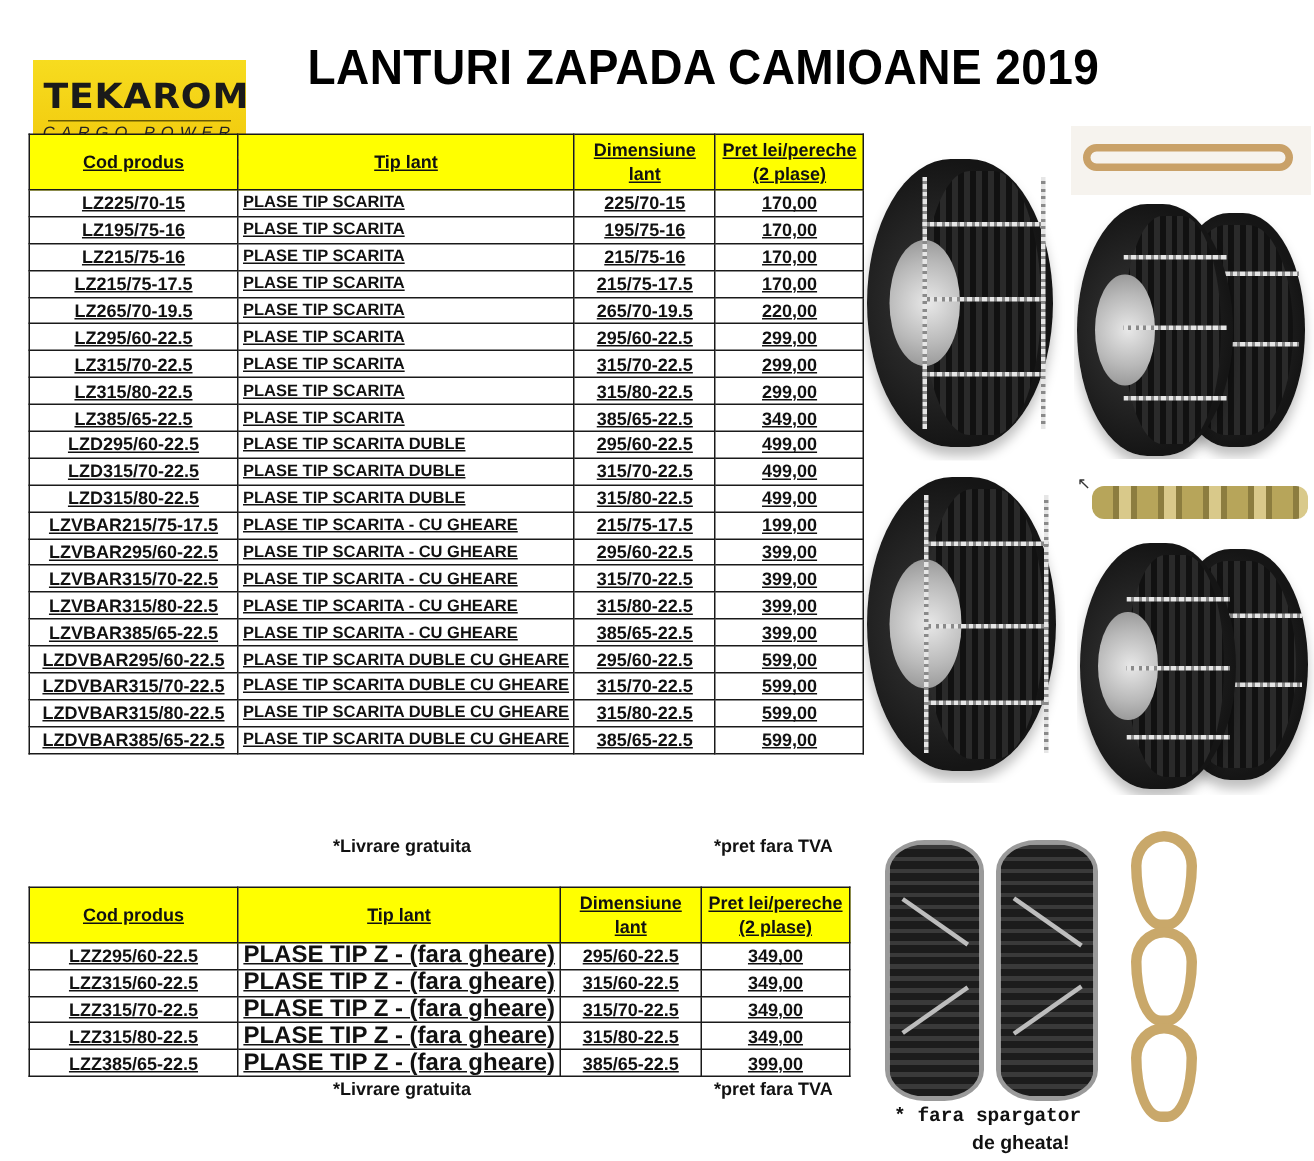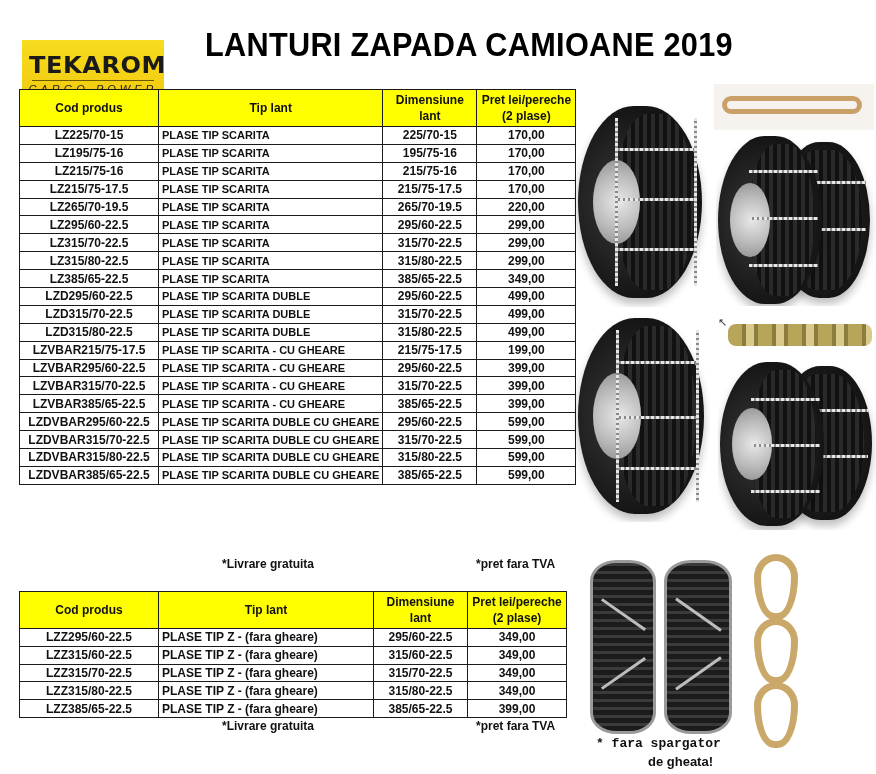--- a/index.html
+++ b/index.html
@@ -5,27 +5,27 @@
   html, body { margin:0; padding:0; background:#fff; }
   body { width:876px; height:774px; position:relative; overflow:hidden; font-family:"Liberation Sans", sans-serif; color:#111; }
   .logo { position:absolute; left:22px; top:4px; width:142px; height:102px;margin-top:36px; }
   .logo-yellow { position:absolute; left:0; top:0; width:142px; height:64px; background:linear-gradient(180deg,#f7dc1f 0%,#f1c90c 100%); }
   .logo-name { position:absolute; left:10px; top:12px; width:122px; text-align:center; font-family:"DejaVu Sans", sans-serif; font-weight:bold; font-size:23px; letter-spacing:0.5px; color:#1a1a1a; transform:scaleX(1.05); }
   .logo-line { position:absolute; left:10px; right:10px; top:40px; height:1px; background:#6b5a00; }
   .logo-sub { position:absolute; left:0; width:142px; top:43px; text-align:center; font-size:11px; font-style:italic; letter-spacing:4px; color:#222; }
   .logo-url { position:absolute; left:0; top:66px; width:142px; height:17px; background:#d946ef; color:#fff; font-size:12px; font-weight:bold; text-align:center; line-height:17px; font-family:"DejaVu Sans", sans-serif; }
   .page-title { position:absolute; left:205px; top:26px; font-family:"Liberation Sans", sans-serif; font-weight:bold; font-size:33px; letter-spacing:0.3px; color:#000; transform:scaleX(0.93); transform-origin:left center; white-space:nowrap; }
 
-  table.price { position:absolute; left:19px; border-collapse:collapse; font-family:"Liberation Sans", sans-serif; font-weight:bold; font-size:11px; color:#111; }
+  table.price { position:absolute; left:19px; border-collapse:collapse; font-family:"Liberation Sans", sans-serif; font-weight:bold; font-size:11px; color:#111;text-decoration:underline; }
   table.price th, table.price td { border:1px solid #1a1a1a; padding:0 3px; white-space:nowrap; }
   table.price th { background:#ffff00; font-size:12px; font-weight:bold; text-align:center; line-height:16px; }
   table.price td { height:16.9px; line-height:16px; }
   .c-code { width:132px; text-align:center; font-size:12px; }
   .c-type { width:208px; text-align:left; }
-  .c-type.center { text-align:left; font-size:12px; }
+  .c-type.center { text-align:right; font-size:16px; }
   .c-dim { width:87px; text-align:center; font-size:12px; }
   .c-price { width:92px; text-align:center; font-size:12px; }
   #t1 { top:89px; }
   #t1 th { height:36px; }
   #t2 { top:591px; }
   #t2 th { height:36px; }
   #t2 td { height:16.8px; }
   .note { position:absolute; font-weight:bold; font-size:12px; color:#111; }
 
   .img { position:absolute; overflow:hidden; }
@@ -149,20 +149,26 @@
         <td class="c-dim">295/60-22.5</td>
         <td class="c-price">399,00</td>
       </tr>
       <tr>
         <td class="c-code">LZVBAR315/70-22.5</td>
         <td class="c-type">PLASE TIP SCARITA - CU GHEARE</td>
         <td class="c-dim">315/70-22.5</td>
         <td class="c-price">399,00</td>
       </tr>
       <tr>
+        <td class="c-code">LZVBAR315/80-22.5</td>
+        <td class="c-type">PLASE TIP SCARITA - CU GHEARE</td>
+        <td class="c-dim">315/80-22.5</td>
+        <td class="c-price">399,00</td>
+      </tr>
+      <tr>
         <td class="c-code">LZVBAR385/65-22.5</td>
         <td class="c-type">PLASE TIP SCARITA - CU GHEARE</td>
         <td class="c-dim">385/65-22.5</td>
         <td class="c-price">399,00</td>
       </tr>
       <tr>
         <td class="c-code">LZDVBAR295/60-22.5</td>
         <td class="c-type">PLASE TIP SCARITA DUBLE CU GHEARE</td>
         <td class="c-dim">295/60-22.5</td>
         <td class="c-price">599,00</td>

